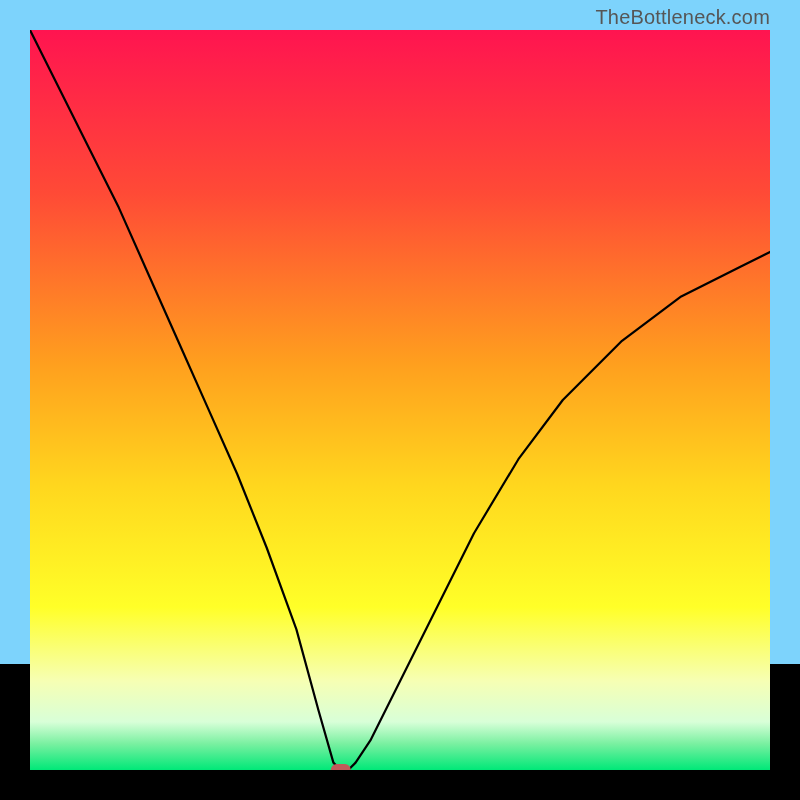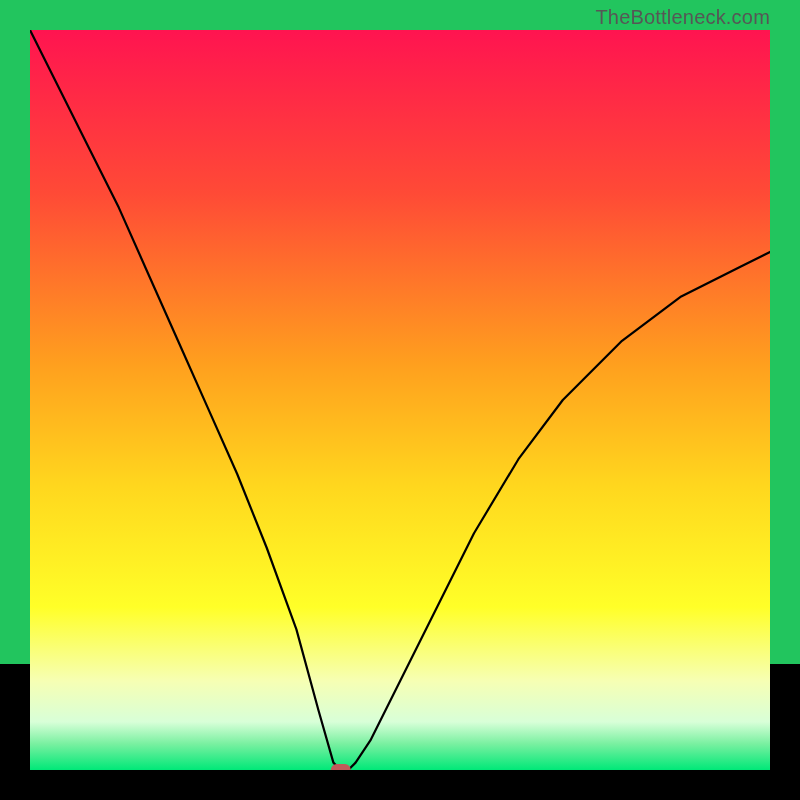--- a/index.html
+++ b/index.html
@@ -1,16 +1,16 @@
 <!DOCTYPE html>
 <html><head>
 <meta charset="utf-8">
 <style>
   html,body{margin:0;padding:0;width:800px;height:800px;overflow:hidden;background:#000;}
-  .frame{position:absolute;left:0;top:0;width:800px;height:664px;background:#22c55e;}
+  .frame{position:absolute;left:0;top:0;width:800px;height:664px;background:#7dd3fc;}
   .plot{position:absolute;left:30px;top:30px;width:740px;height:740px;}
   .watermark{position:absolute;top:6px;right:30px;font:20px Arial,Helvetica,sans-serif;color:#565656;letter-spacing:0.2px;}
   svg{display:block;}
 </style>
 </head>
 <body>
 <div class="frame">
   <div class="plot">
     <svg id="chartsvg" width="740" height="740" viewBox="0 0 740 740">
         <defs>

